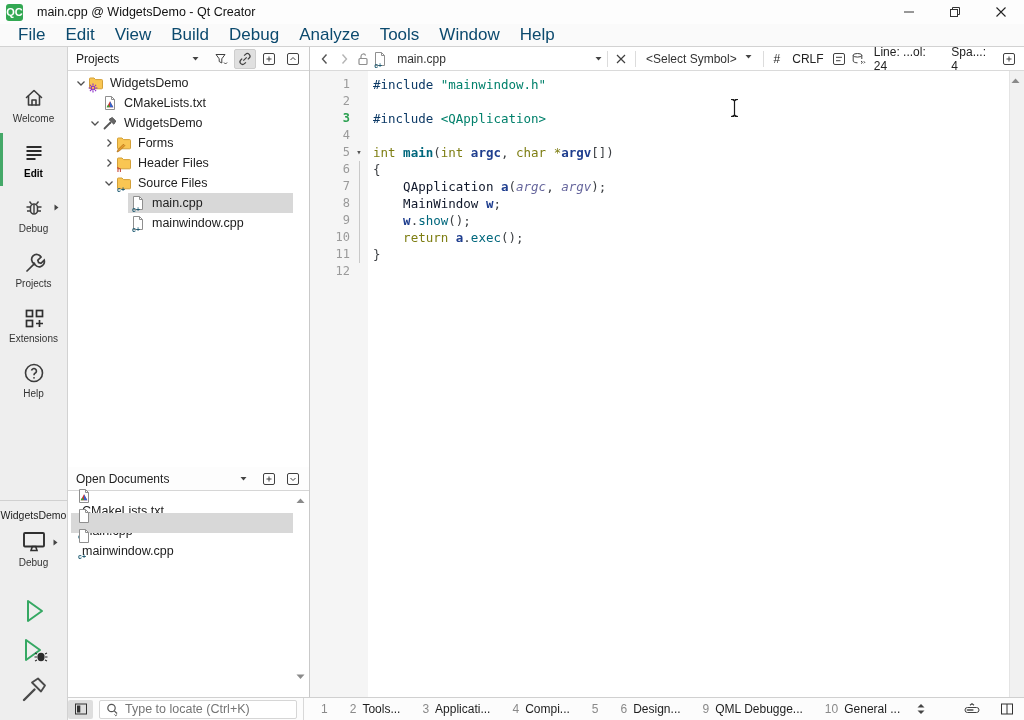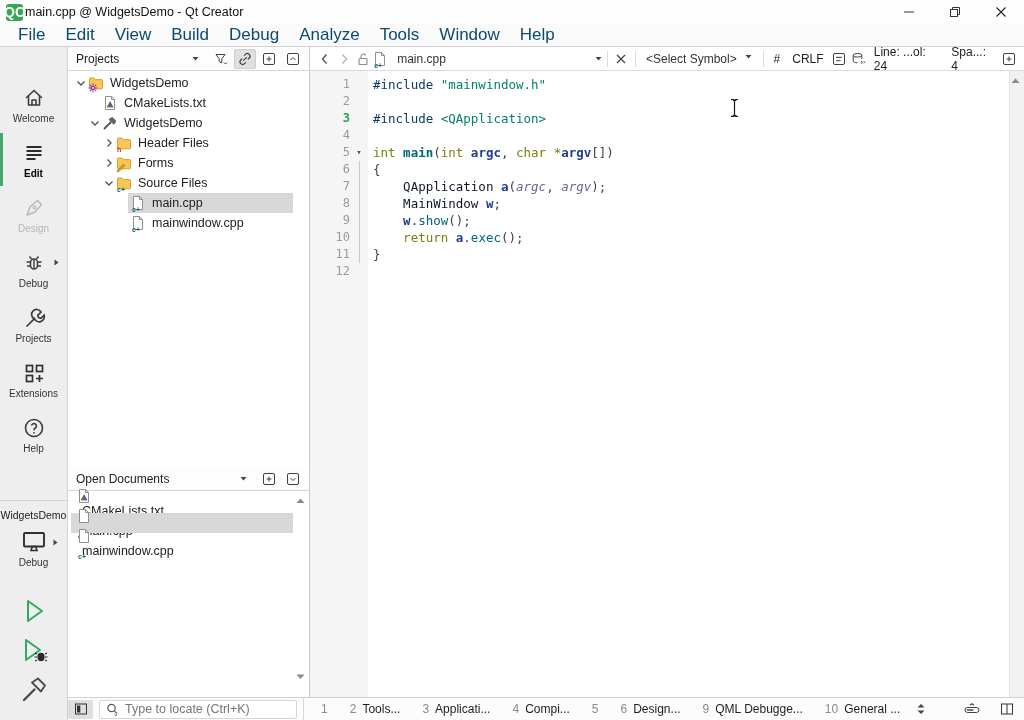--- a/index.html
+++ b/index.html
@@ -2,22 +2,22 @@
 <html><head>
 <meta charset="utf-8">
 <style>
 *{margin:0;padding:0;box-sizing:border-box}
 html,body{width:1024px;height:720px;overflow:hidden}
 body{font-family:"Liberation Sans",sans-serif;font-size:12px;color:#222;background:#fff;position:relative}
 svg{display:block}
 
 .titlebar{height:24px;display:flex;align-items:center;background:#fdfdfd}
 .logo{width:17px;height:17px;margin-left:6px;border-radius:3px;background:#32a852;color:#fff;
- font-size:14px;font-weight:bold;display:flex;align-items:center;justify-content:center}
-.title-text{margin-left:2px;font-size:12.5px;color:#111}
+ font-size:11px;font-weight:bold;display:flex;align-items:center;justify-content:center}
+.title-text{margin-left:14px;font-size:12.5px;color:#111}
 .win-btns{margin-left:auto;display:flex;height:100%}
 .win-btn{width:46px;display:flex;align-items:center;justify-content:center}
 
 .menubar{height:23px;background:#fafafa;border-bottom:1px solid #d2d2d2;display:flex;align-items:center;padding-left:8px}
 .menu-item{padding:3px 10px;font-size:17px;color:#0c4a6e}
 
 .content{display:flex;height:673px}
 .mode-sidebar{width:68px;background:#eeeeee;border-right:1px solid #d2d2d2;position:relative;flex-shrink:0;padding-top:30px}
 .right-col{display:flex;flex-direction:column;width:956px}
 .work{display:flex;height:650px}
@@ -143,30 +143,20 @@
      </div>
       <div class="mode-item active">
        <span>
           <svg width="24" height="24" viewBox="0 0 24 24" fill="none">
             <path d="M4.5 6 H19.5 M4.5 10 H19.5 M4.5 14 H19.5 M4.5 18 H13.5" stroke="#2b2b2b" stroke-width="2.1"></path>
           </svg>
         </span>
        <span class="mode-label">Edit</span>
 
      </div>
-      <div class="mode-item disabled">
-       <span>
-          <svg width="24" height="24" viewBox="0 0 24 24" fill="none">
-            <path d="M5 19 L8 11 L15.5 4.5 L19.5 8.5 L13 16 L5 19 Z" stroke="#b8b8b8" stroke-width="1.5" stroke-linejoin="round"></path>
-            <circle cx="12.5" cy="11.5" r="1.4" stroke="#b8b8b8" stroke-width="1.2"></circle>
-          </svg>
-        </span>
-       <span class="mode-label">Design</span>
-
-     </div>
       <div class="mode-item">
        <span>
           <svg width="24" height="24" viewBox="0 0 24 24" fill="none">
             <rect x="8.5" y="8" width="7" height="10" rx="3.5" stroke="#3c3c3c" stroke-width="1.5" stroke-linecap="round" stroke-linejoin="round"></rect>
             <path d="M8.5 11 H4.5 M8.5 15 H5 M15.5 11 H19.5 M15.5 15 H19 M9.5 8 L7.5 5.5 M14.5 8 L16.5 5.5 M12 8.5 V17.5" stroke="#3c3c3c" stroke-width="1.4"></path>
           </svg>
         </span>
        <span class="mode-label">Debug</span>
        <span class="mode-arrow">
           <svg width="7" height="9" viewBox="0 0 7 9" fill="none">
@@ -339,44 +329,44 @@
     <span class="rc" style="padding-left:34px">
       <span class="expander">
                   <svg width="12" height="12" viewBox="0 0 12 12" fill="none">
                     <path d="M4.5 2.5 L8 6 L4.5 9.5" stroke="#505050" stroke-width="1.3"></path>
                   </svg>
                 </span>
       <span class="ticon">
                   <svg width="16" height="16" viewBox="0 0 16 16" fill="none">
                     <path d="M1.5 13 V3.8 Q1.5 3 2.3 3 H6 L7.6 4.6 H13.7 Q14.5 4.6 14.5 5.4 V13 Q14.5 13.8 13.7 13.8 H2.3 Q1.5 13.8 1.5 13 Z" fill="#f9c653" stroke="#d3a039"></path>
                   </svg>
-                  <span class="ov" style="color:#c0392b">h</span>
-                </span>
-      <span>Header Files</span>
-    </span>
-            </div>
-            <div class="tree-row">
-
-    <span class="rc" style="padding-left:34px">
-      <span class="expander">
-                  <svg width="12" height="12" viewBox="0 0 12 12" fill="none">
-                    <path d="M4.5 2.5 L8 6 L4.5 9.5" stroke="#505050" stroke-width="1.3"></path>
-                  </svg>
-                </span>
-      <span class="ticon">
-                  <svg width="16" height="16" viewBox="0 0 16 16" fill="none">
-                    <path d="M1.5 13 V3.8 Q1.5 3 2.3 3 H6 L7.6 4.6 H13.7 Q14.5 4.6 14.5 5.4 V13 Q14.5 13.8 13.7 13.8 H2.3 Q1.5 13.8 1.5 13 Z" fill="#f9c653" stroke="#d3a039"></path>
-                  </svg>
                   <span class="ovg">
                     <svg width="10" height="10" viewBox="0 0 10 10" fill="none">
                       <path d="M1 9 L2 6.6 L7.4 1.2 L8.8 2.6 L3.4 8 Z" fill="#e89b2d" stroke="#a96c12" stroke-width="0.7"></path>
                     </svg>
                   </span>
                 </span>
       <span>Forms</span>
+    </span>
+            </div>
+            <div class="tree-row">
+
+    <span class="rc" style="padding-left:34px">
+      <span class="expander">
+                  <svg width="12" height="12" viewBox="0 0 12 12" fill="none">
+                    <path d="M4.5 2.5 L8 6 L4.5 9.5" stroke="#505050" stroke-width="1.3"></path>
+                  </svg>
+                </span>
+      <span class="ticon">
+                  <svg width="16" height="16" viewBox="0 0 16 16" fill="none">
+                    <path d="M1.5 13 V3.8 Q1.5 3 2.3 3 H6 L7.6 4.6 H13.7 Q14.5 4.6 14.5 5.4 V13 Q14.5 13.8 13.7 13.8 H2.3 Q1.5 13.8 1.5 13 Z" fill="#f9c653" stroke="#d3a039"></path>
+                  </svg>
+                  <span class="ov" style="color:#c0392b">h</span>
+                </span>
+      <span>Header Files</span>
     </span>
             </div>
             <div class="tree-row">
 
     <span class="rc" style="padding-left:34px">
       <span class="expander">
                   <svg width="12" height="12" viewBox="0 0 12 12" fill="none">
                     <path d="M2.5 4.5 L6 8 L9.5 4.5" stroke="#505050" stroke-width="1.3"></path>
                   </svg>
                 </span>

